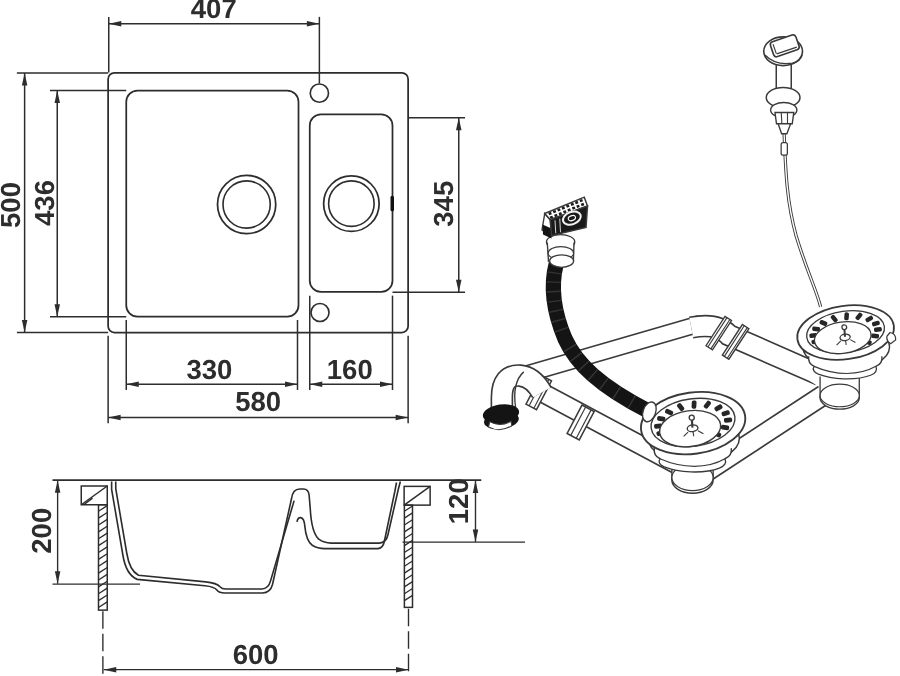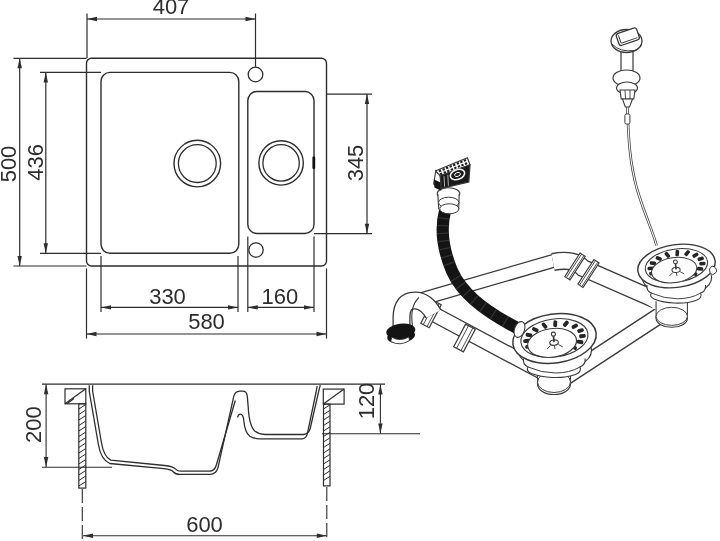--- a/index.html
+++ b/index.html
@@ -1,16 +1,16 @@
 <!DOCTYPE html>
 <html><head>
 <meta charset="utf-8">
 <style>
 html,body{margin:0;padding:0;background:#fff;}
-#canvas{position:relative;width:720px;height:541px;overflow:hidden;background:#fff;}
+#canvas{position:relative;width:720px;height:541px;overflow:hidden;background:#fff;font-weight:bold;}
 text{font-family:"Liberation Sans",sans-serif;fill:#2d2d2d;}
 .dim{font-size:22px;}
 </style>
 </head>
 <body>
 <div id="canvas">
 <svg width="720" height="541" viewBox="0 0 720 541">
 
 <g stroke="#2d2d2d" fill="none" stroke-width="1.4">
   <rect x="86.5" y="58.3" width="240" height="207.7" rx="5"></rect>

